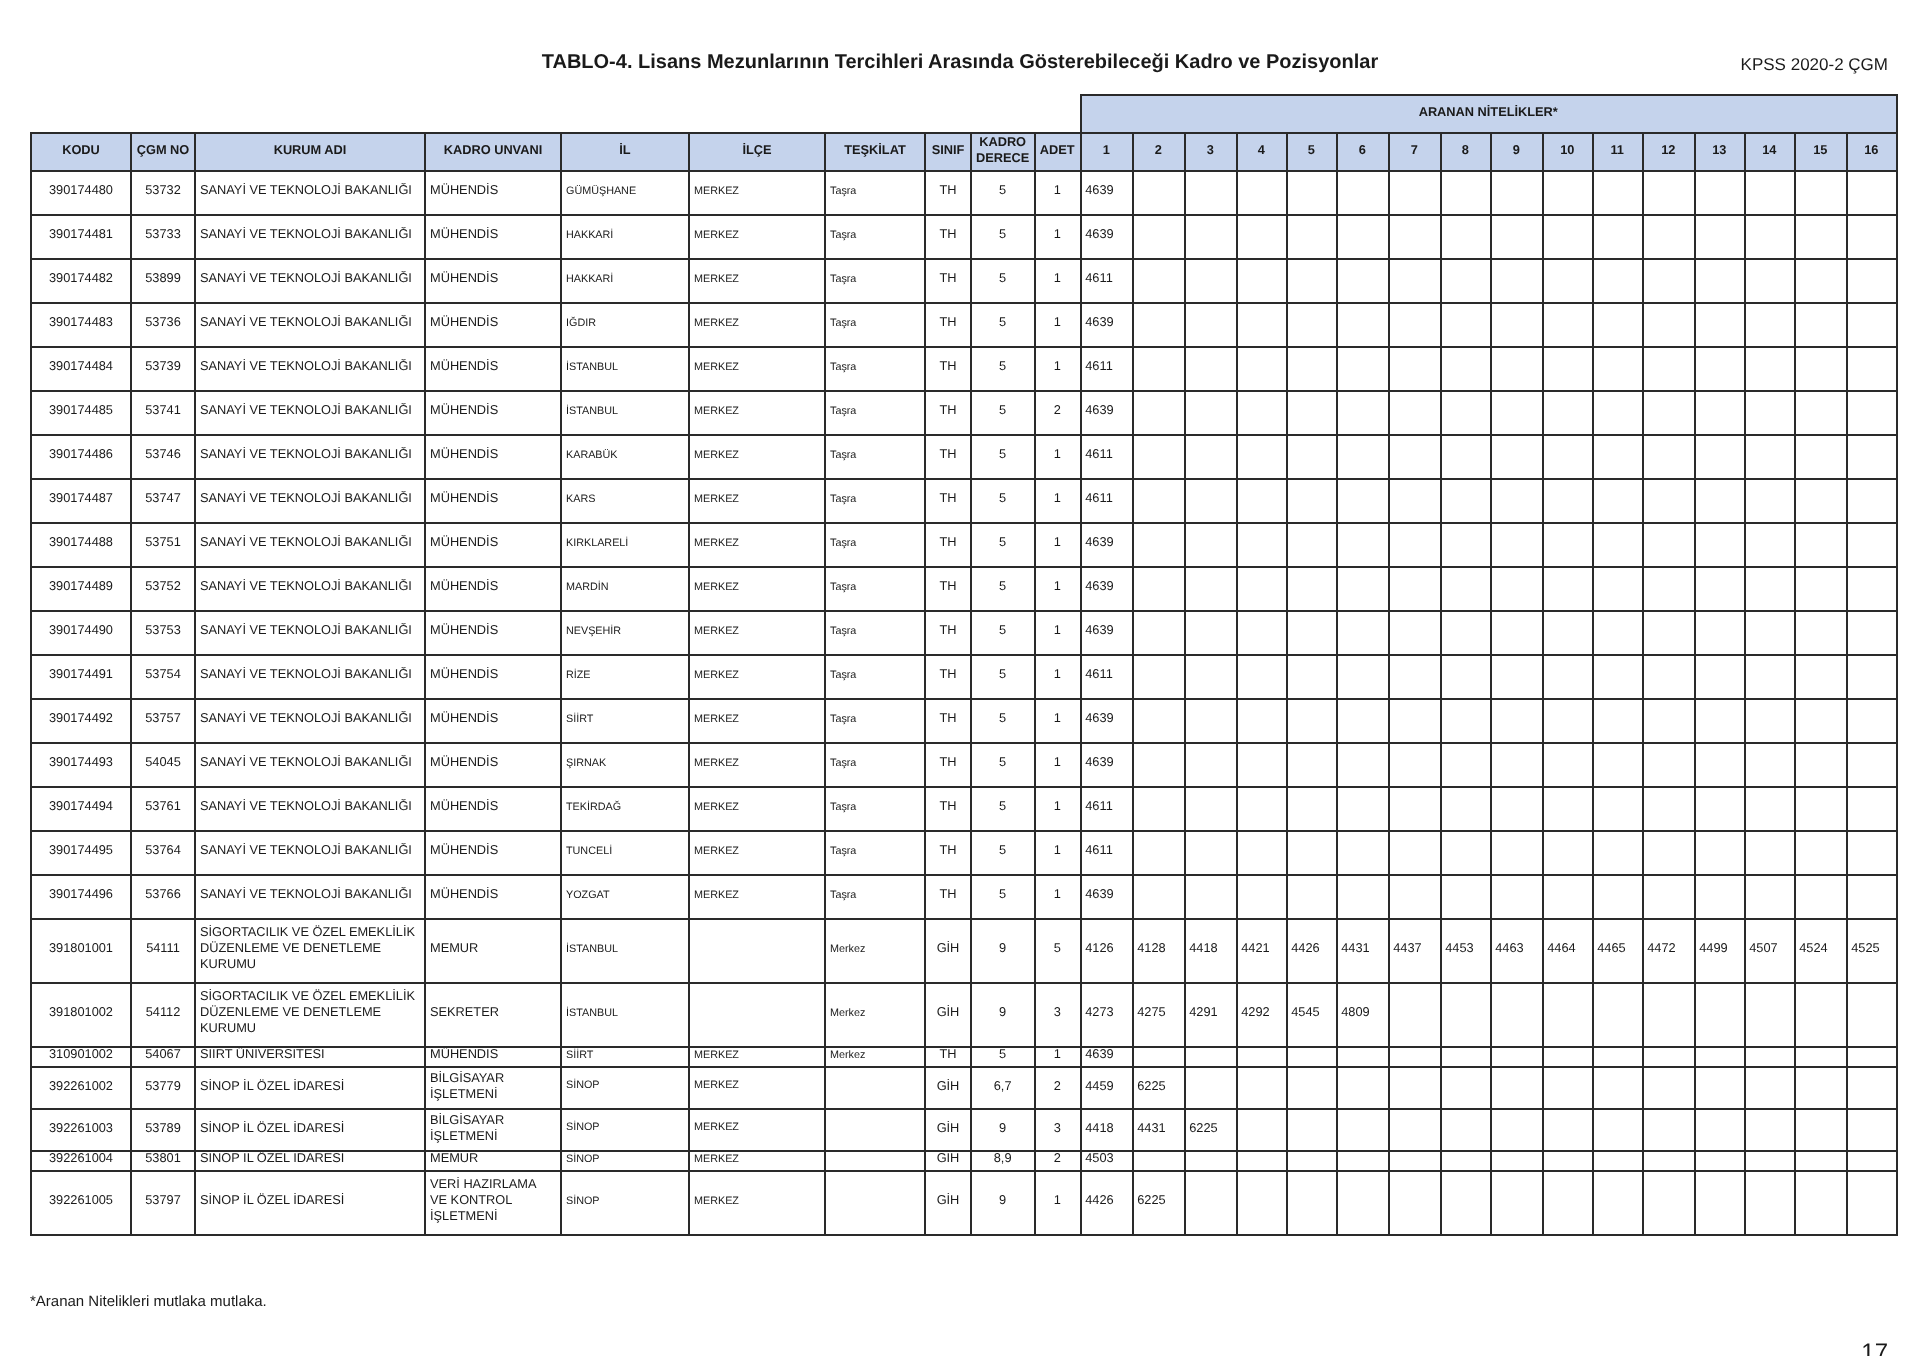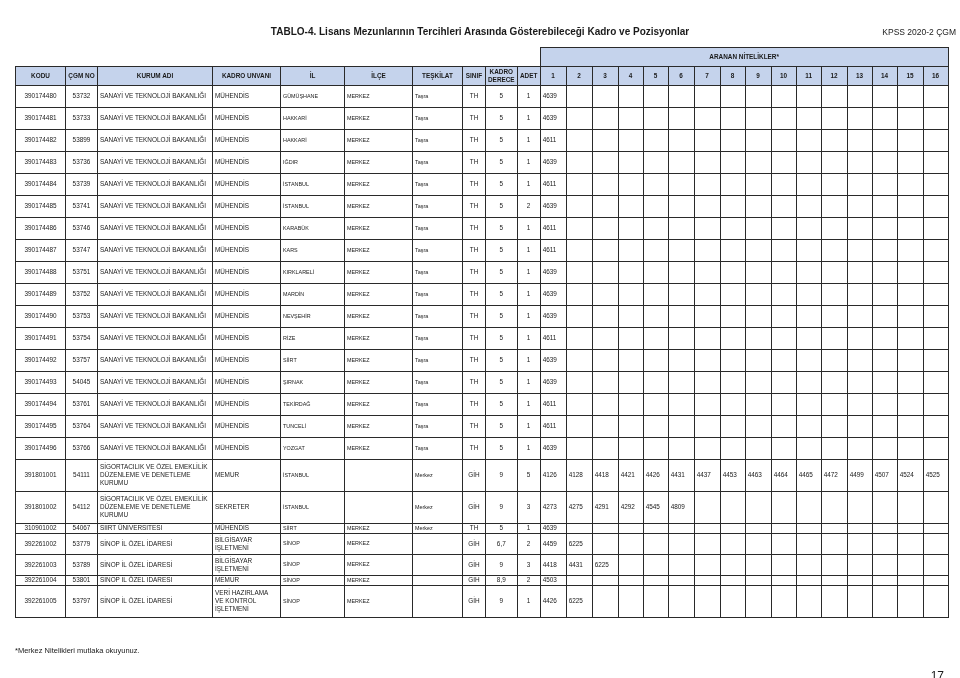--- a/index.html
+++ b/index.html
@@ -1,20 +1,20 @@
 <!DOCTYPE html>
 <html><head>
 <meta charset="utf-8">
 <style>
   html, body { margin:0; padding:0; background:#ffffff; }
   body { width:960px; height:678px; position:relative; overflow:hidden;
          font-family:"Liberation Sans", sans-serif; color:#1a1a1a; }
   .title { position:absolute; top:26px; left:0; width:960px; text-align:center;
            font-size:10px; font-weight:bold; }
-  .kpss { position:absolute; top:27px; right:4px; font-size:8.5px; }
+  .kpss { position:absolute; top:27px; right:16px; font-size:8.5px; }
   .footnote { position:absolute; top:646px; left:15px; font-size:7.5px; }
   .pageno { position:absolute; top:641px; right:16px; font-size:12px;margin-top:28px; }
   table { position:absolute; top:47px; left:15px; border-collapse:collapse; table-layout:fixed; }
   td, th { border:1px solid #2a2a2a; padding:0 2px; font-size:6.4px; overflow:hidden;
            white-space:nowrap; line-height:1.15; }
   th { background:#c5d3ec; font-weight:bold; text-align:center; height:18px; }
   th.aranan { height:12px; border-bottom:1px solid #2a2a2a; }
   th.blank { background:#ffffff; border:none; border-bottom:1px solid #2a2a2a; }
   td { height:21px; background:#fff; }
   td.c { text-align:center; }
@@ -763,14 +763,14 @@
         <td></td>
         <td></td>
         <td></td>
         <td></td>
         <td></td>
         <td></td>
       </tr>
     </tbody>
 </table>
 
-<div class="footnote">*Merkez Nitelikleri mutlaka okuyunuz.</div>
+<div class="footnote">*Aranan Nitelikleri mutlaka mutlaka.</div>
 <div class="pageno">17</div>
 
 </body></html>

